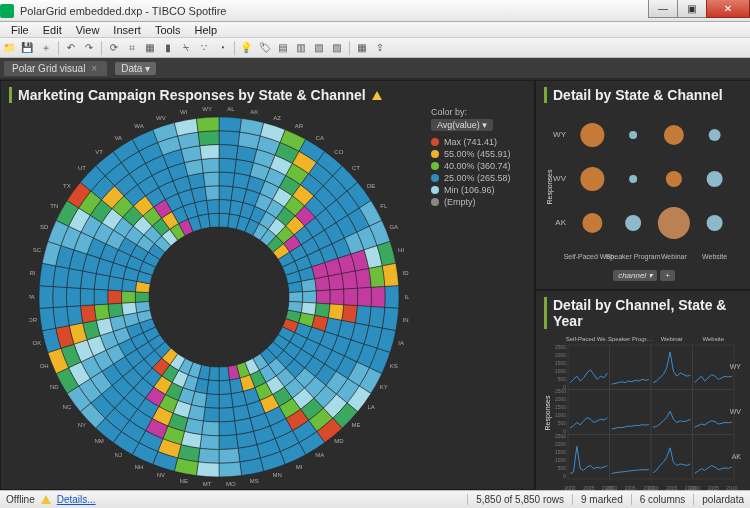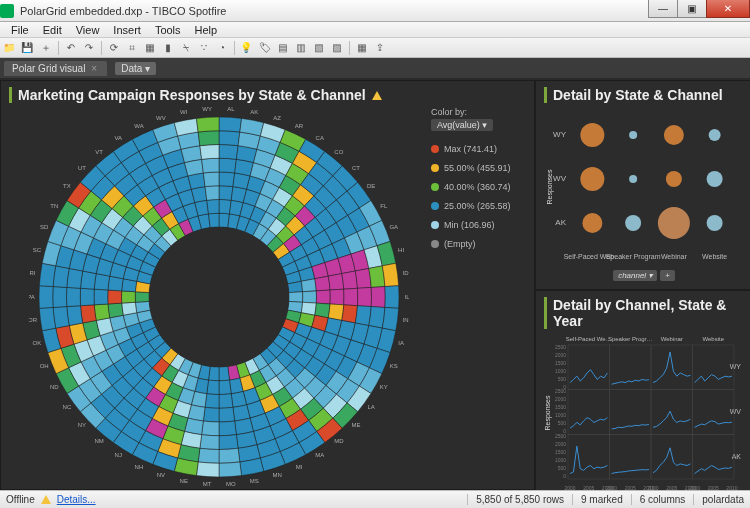--- a/index.html
+++ b/index.html
@@ -31,21 +31,21 @@
   .left{ flex:0 0 535px; display:flex; flex-direction:column;}
   .right{ flex:1; display:flex; flex-direction:column;}
   .right .top{ flex:0 0 210px;} .right .bot{ flex:1;}
 
   
   .polar-wrap{ position:relative; width:380px; height:380px; margin:0 0 0 20px;}
   #polar{ display:block;}
   .legend{ position:absolute; left:430px; top:26px; font-size:9px; color:#bbb;}
   .legend .hdr{margin-bottom:2px;}
   .legend .dd{ background:#4a4a4a; padding:1px 6px; border-radius:2px; display:inline-block; color:#ddd; margin-bottom:4px;}
-  .legend .row{ display:flex; align-items:center; gap:5px; margin:9px 0;}
+  .legend .row{ display:flex; align-items:center; gap:5px; margin:2px 0;}
   .swatch{ width:8px;height:8px;border-radius:50%;}
 
   
   .filters{ display:flex; gap:30px; margin-top:4px; margin-left:30px;}
   .filt{ width:130px; font-size:9px; color:#bbb;}
   .filt .lbl{text-align:center; margin-bottom:2px;}
 
   
   #scatter{ display:block;}
   .axis-pill{ background:#555; color:#ddd; font-size:8px; padding:1px 5px; border-radius:2px; display:inline-block;}

